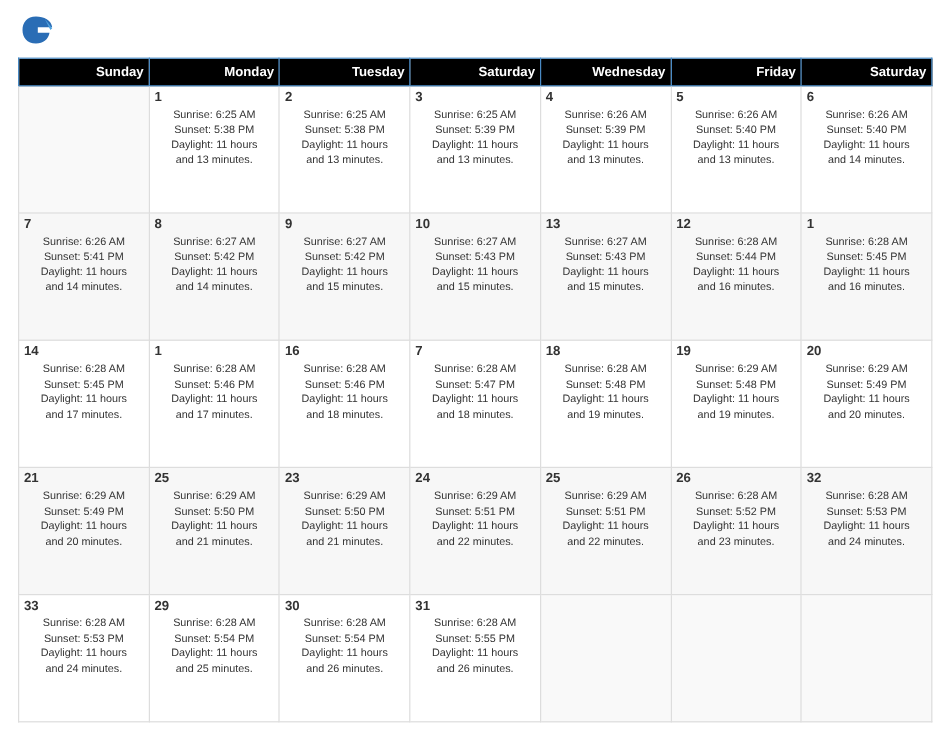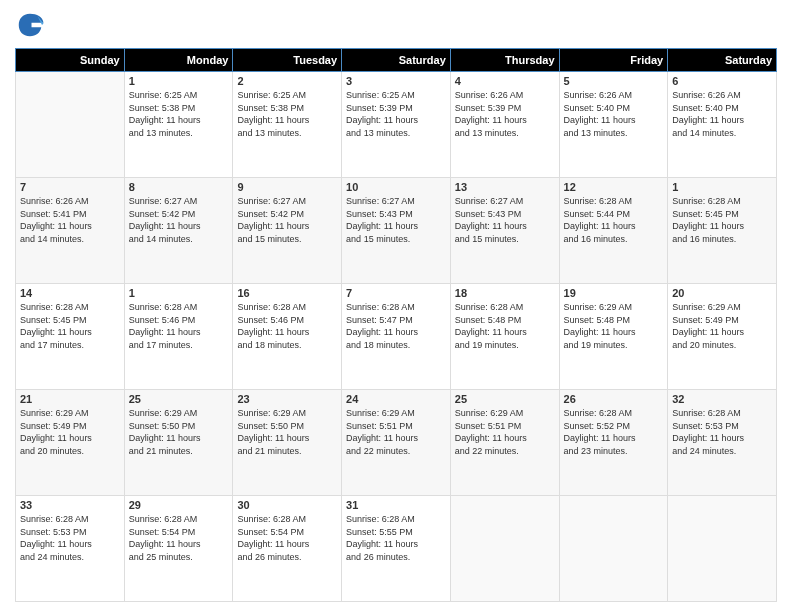--- a/index.html
+++ b/index.html
@@ -83,20 +83,21 @@
     .day-number {
       font-size: 11px;
       font-weight: bold;
       display: block;
       margin-bottom: 2px;
     }
     .day-info {
       font-size: 9px;
       line-height: 1.4;
       color: #333;
+      text-align: center;
     }
     .empty-cell {
       background: #f9f9f9 !important;
     }
   </style>
 </head>
 <body>
 
 <div class="page">
   <div class="header">
@@ -116,21 +117,21 @@
     </div>
   </div>
 
   <table class="calendar">
     <thead>
       <tr>
       <th>Sunday</th>
           <th>Monday</th>
           <th>Tuesday</th>
           <th>Saturday</th>
-          <th>Thursday</th>
+          <th>Wednesday</th>
           <th>Friday</th>
           <th>Saturday</th>
         </tr>
     </thead>
     <tbody id="calendar-body">
     <tr>
           <td class="empty-cell"></td>
           <td>
             <span class="day-number">1</span>
             <div class="day-info">Sunrise: 6:25 AM<br>Sunset: 5:38 PM<br>Daylight: 11 hours<br>and 13 minutes.</div>

